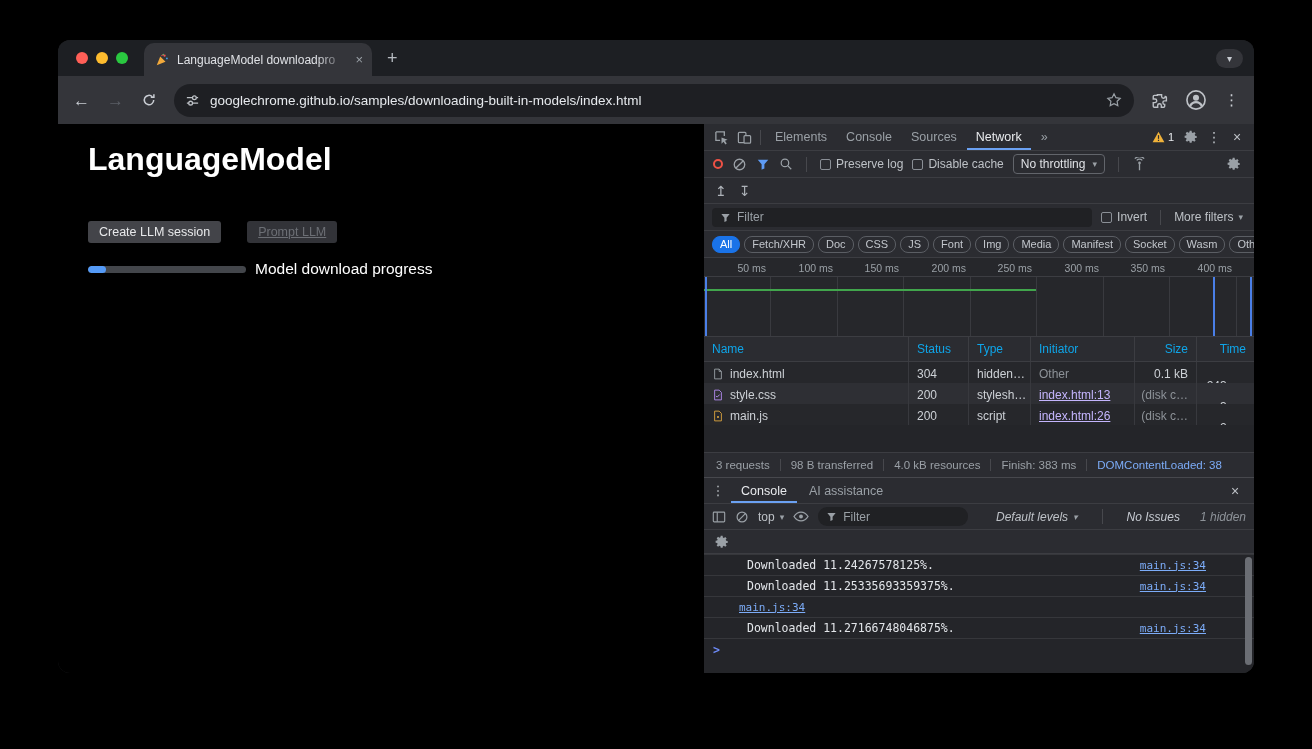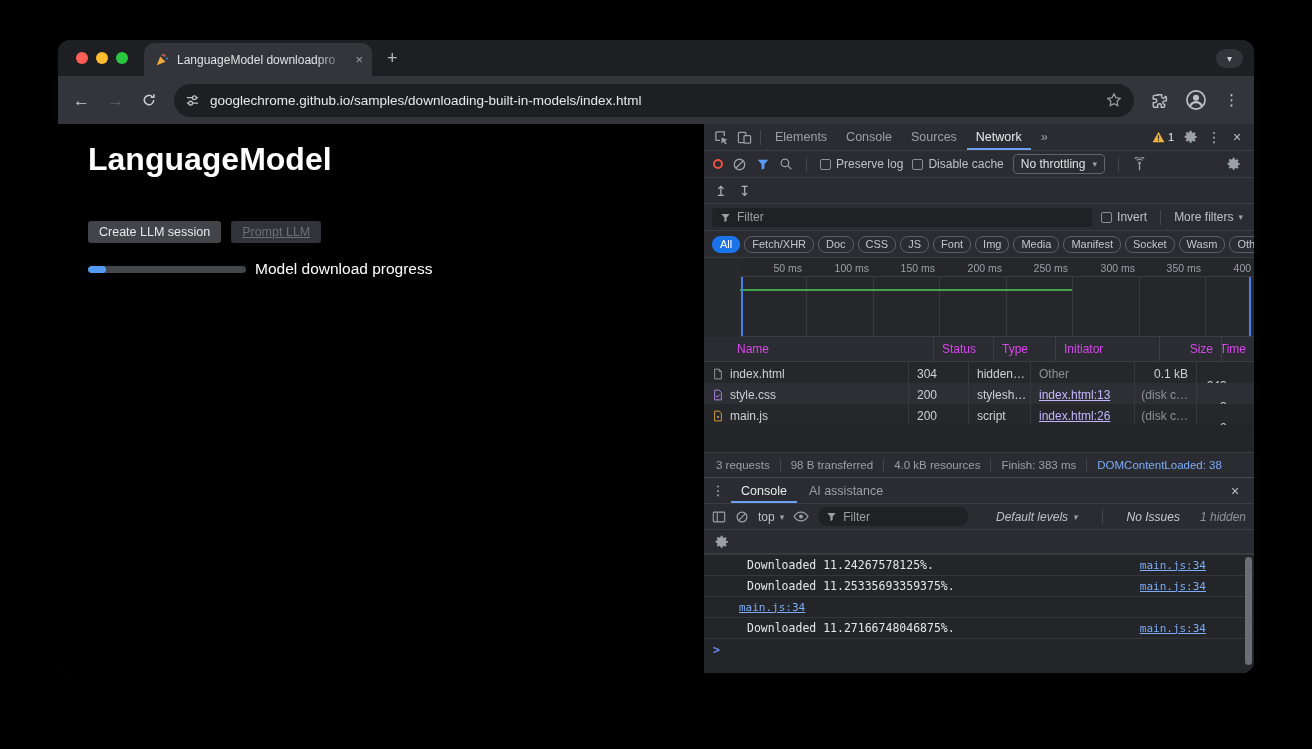--- a/index.html
+++ b/index.html
@@ -36,21 +36,21 @@
   .tb-kebab { color: #c9cdd3; font-size: 15px; }
 
   
   .content { position: absolute; top: 84px; left: 0; right: 0; bottom: 0; display: flex; }
   .page { flex: 1; background: #000; position: relative; min-width: 0; }
   .devtools { width: 551px; flex: none; background: #28292d; border-left: 1px solid #000;
     display: flex; flex-direction: column; color: #c6cad1; font-size: 12px; position: relative; }
 
   
   .page h1 { position: absolute; left: 30px; top: 17px; font-size: 32px; font-weight: 700; color: #fff; }
-  .controls { position: absolute; left: 30px; top: 97px; display: flex; gap: 10px; }
+  .controls { position: absolute; left: 30px; top: 97px; display: flex; gap: 26px; }
   .btn { font-family: inherit; font-size: 12.5px; padding: 4px 11px; border-radius: 3px;
     background: #434449; color: #e8e9eb; border: none; }
   .btn.disabled { background: #323338; color: #6c6f75; text-decoration: underline; }
   .progress-row { position: absolute; left: 30px; top: 136px; display: flex; align-items: center; gap: 9px; }
   .progress-track { width: 158px; height: 7px; border-radius: 4px; background: #43464b;
     position: relative; overflow: hidden; }
   .progress-fill { position: absolute; left: 0; top: 0; bottom: 0; width: 11%;
     background: #549af7; border-radius: 4px; }
   .progress-label { color: #fff; font-size: 15.5px; }
 
@@ -85,31 +85,31 @@
   .more-filters { display: flex; gap: 5px; align-items: center; color: #bdc1c6; padding-right: 3px; white-space: nowrap; }
 
   
   .dt-chips { height: 27px; gap: 4px; padding: 0 8px; overflow: hidden; }
   .chip { height: 17px; display: flex; align-items: center; padding: 0 7px; border-radius: 8px;
     border: 1px solid #5b5e64; color: #c2c6cc; font-size: 11px; white-space: nowrap; flex: none; }
   .chip.selected { background: #1a73e8; border-color: #1a73e8; color: #fff; }
 
   
   .dt-overview { height: 79px; flex: none; position: relative; background: #26272b;
-    border-bottom: 1px solid #3c3d42; overflow: hidden; margin-left: 36px; }
+    border-bottom: 1px solid #3c3d42; overflow: hidden; }
   .tl-label { position: absolute; top: 4px; font-size: 10.5px; color: #9aa0a6; width: 56px; text-align: right; }
   .tl-strip-border { position: absolute; left: 0; right: 0; top: 18px; height: 1px; background: #3c3d42; }
   .tl-grid { position: absolute; top: 19px; bottom: 0; width: 1px; background: #393a3f; }
   .tl-green { position: absolute; left: 0; top: 31px; width: 332px; height: 2px; background: #41a54c; }
   .tl-blue { position: absolute; top: 19px; bottom: 0; width: 2px; background: #4a7fe8; }
 
   
   .grid-cols { display: grid; grid-template-columns: 205px 60px 62px 104px 62px 1fr; }
   .dt-thead { height: 25px; flex: none; background: #2b2c31; border-bottom: 1px solid #3c3d42;
-    color: #d946ef; padding-left: 25px; }
+    color: #0ea5e9; }
   .dt-thead > div { padding: 0 8px; border-right: 1px solid #3c3d42; height: 100%;
     display: flex; align-items: center; overflow: hidden; white-space: nowrap; }
   .dt-thead > div:last-child { border-right: none; }
   .dt-thead > div.r, .net-row > div.r { justify-content: flex-end; }
   .net-row { height: 21px; flex: none; align-items: center; font-size: 12px; color: #cdd1d6; }
   .net-row > div { padding: 0 8px; overflow: hidden; white-space: nowrap; text-overflow: ellipsis;
     height: 100%; display: flex; align-items: center; gap: 6px; border-right: 1px solid #38393e; }
   .net-row > div:last-child { border-right: none; margin-top: 24px; }
   .net-row.odd { background: #26272b; } .net-row.even { background: #2e2f34; }
   .muted { color: #8d9298; }

